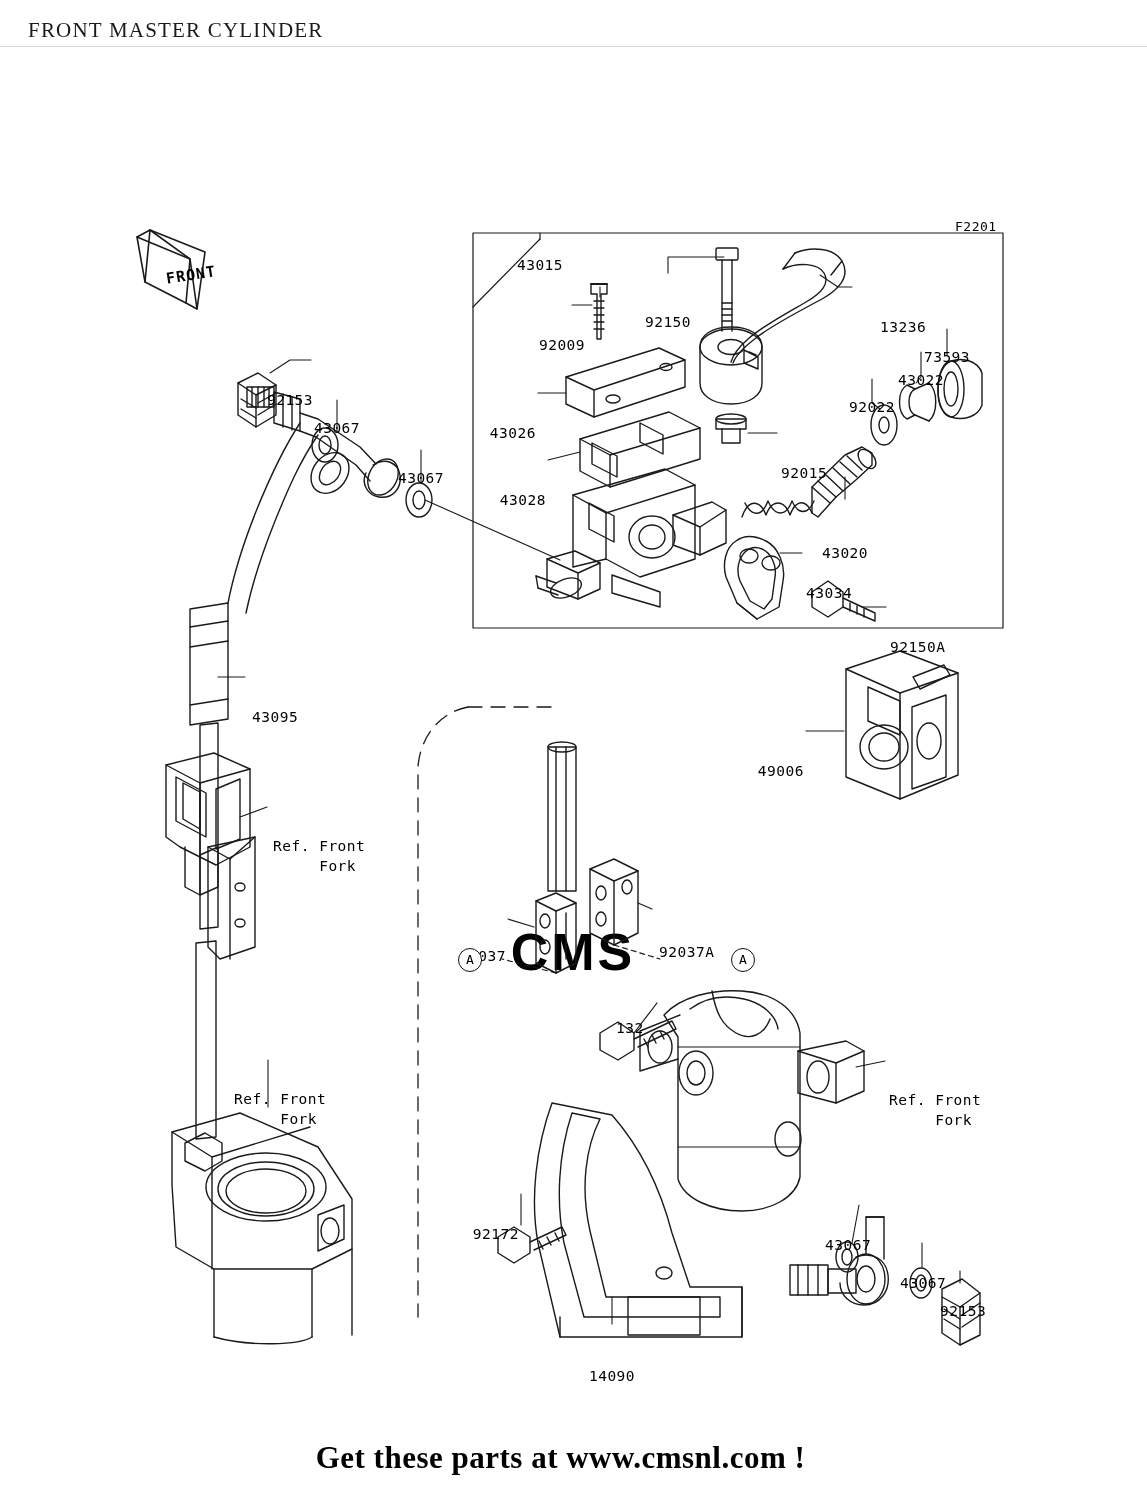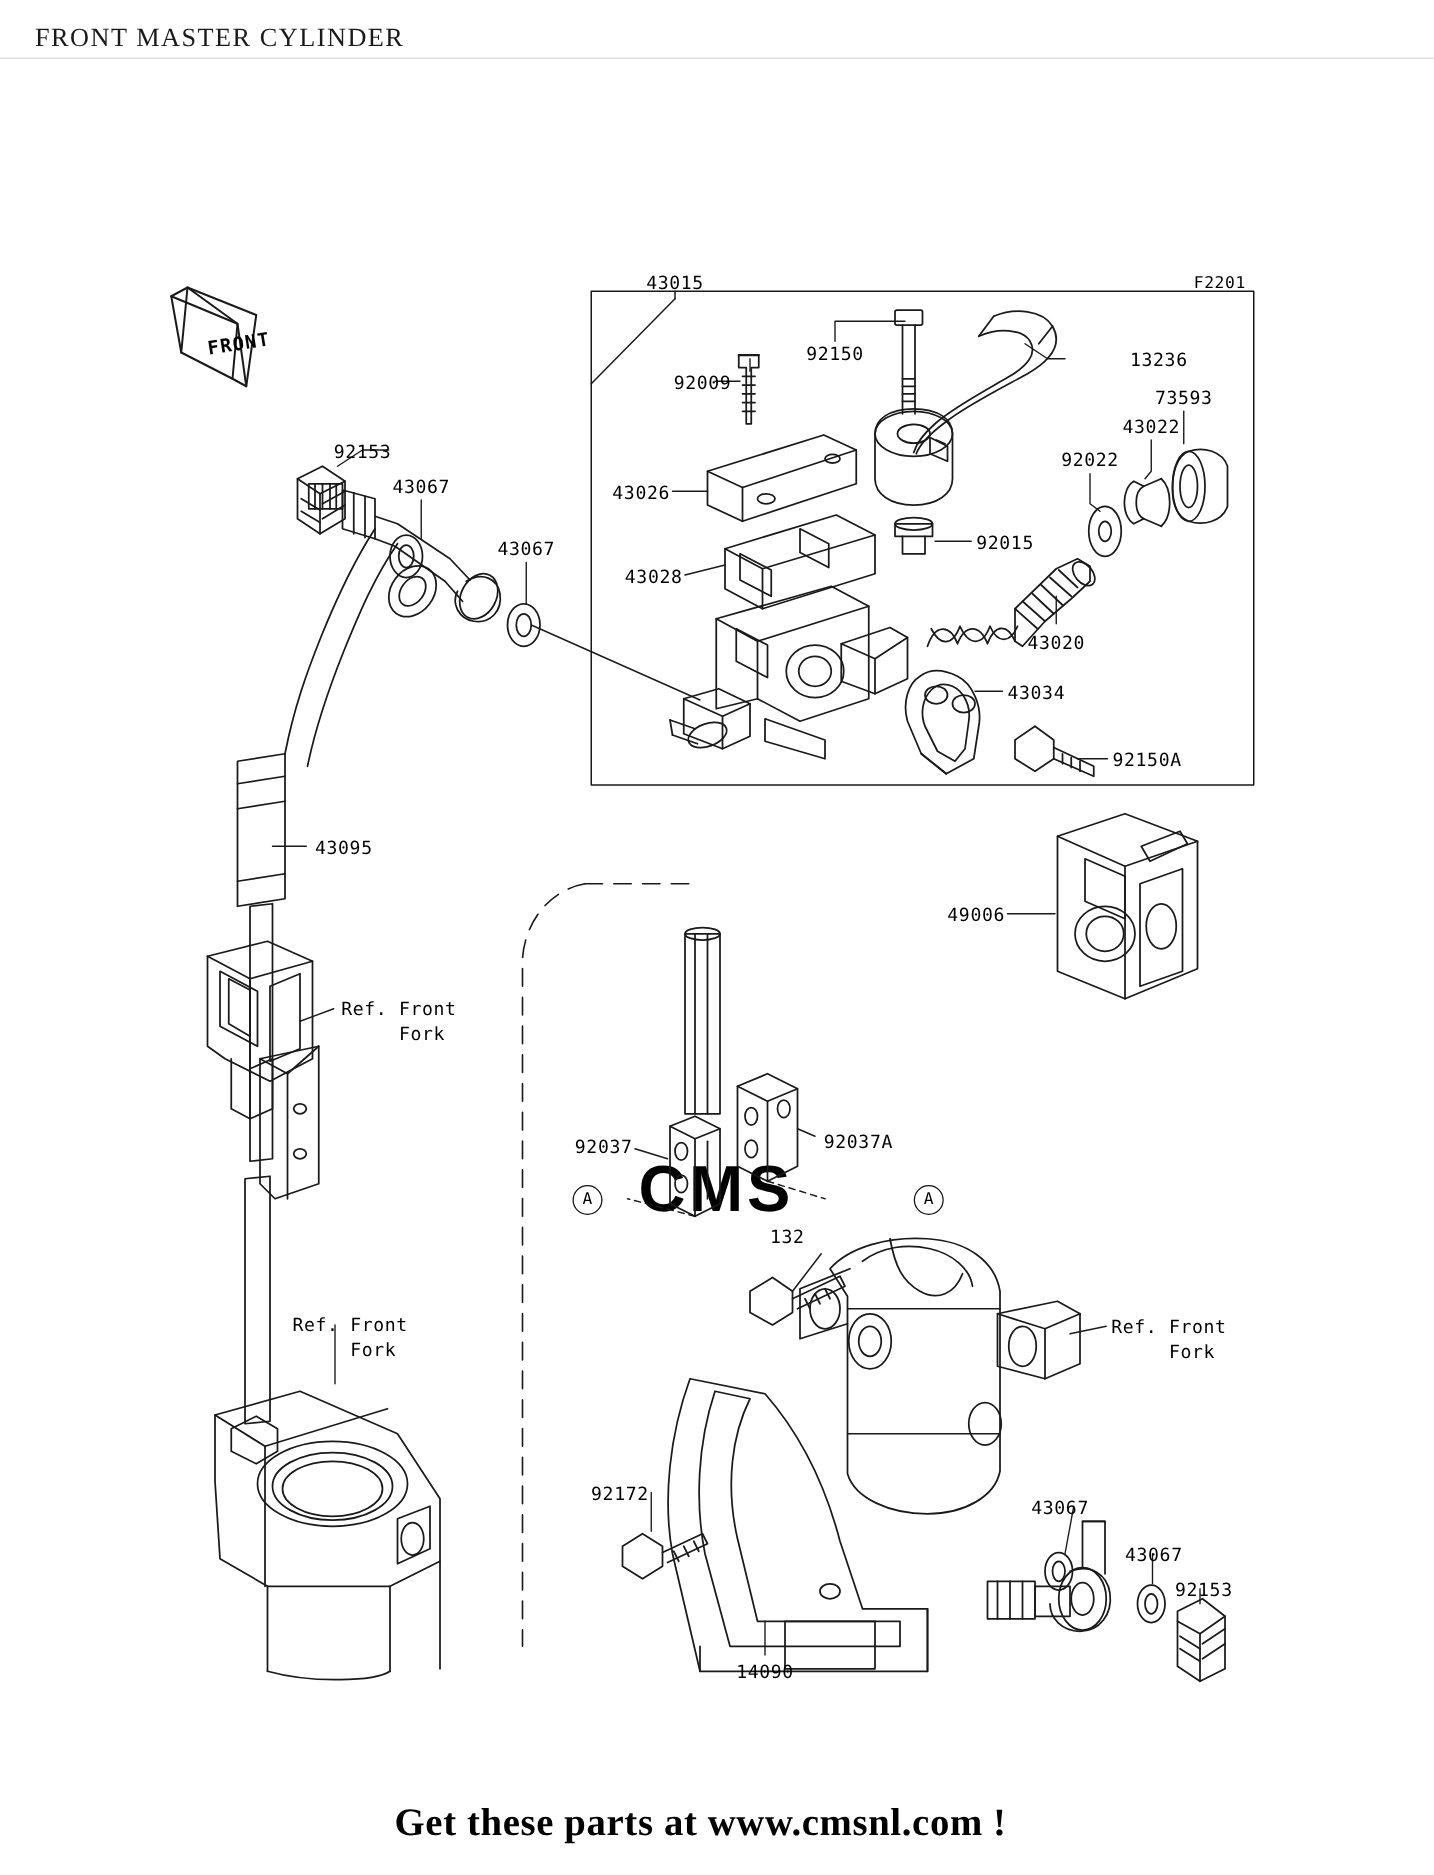--- a/index.html
+++ b/index.html
@@ -53,20 +53,21 @@
     letter-spacing: 0.5px;
   }
   .lbl {
     position: absolute;
     font-family: "DejaVu Sans Mono", monospace;
     font-size: 14.5px;
     letter-spacing: 0.5px;
     color: #000000;
     white-space: pre;
     line-height: 1.35;
+    margin-top: 38px;
   }
   .lbl.center {
     text-align: center;
     transform: translateX(-50%);
   }
   .lbl.right {
     text-align: right;
     transform: translateX(-100%);
   }
   svg.art {
@@ -429,21 +430,21 @@
 
     </g>
   </svg>
 
   <div id="front-badge-text">FRONT</div>
   <div id="frame-code">F2201</div>
 
   <div class="lbl center" style="left:540px; top:171px;">43015</div>
   <div class="lbl center" style="left:668px; top:228px;">92150</div>
   <div class="lbl center" style="left:562px; top:251px;">92009</div>
-  <div class="lbl" style="left:904px; top:233px;">13236</div>
+  <div class="lbl" style="left:880px; top:233px;">13236</div>
   <div class="lbl center" style="left:947px; top:263px;">73593</div>
   <div class="lbl center" style="left:921px; top:286px;">43022</div>
   <div class="lbl center" style="left:872px; top:313px;">92022</div>
   <div class="lbl right" style="left:536px; top:339px;">43026</div>
   <div class="lbl center" style="left:290px; top:306px;">92153</div>
   <div class="lbl center" style="left:337px; top:334px;">43067</div>
   <div class="lbl" style="left:781px; top:379px;">92015</div>
   <div class="lbl center" style="left:421px; top:384px;">43067</div>
   <div class="lbl right" style="left:546px; top:406px;">43028</div>
   <div class="lbl center" style="left:845px; top:459px;">43020</div>

